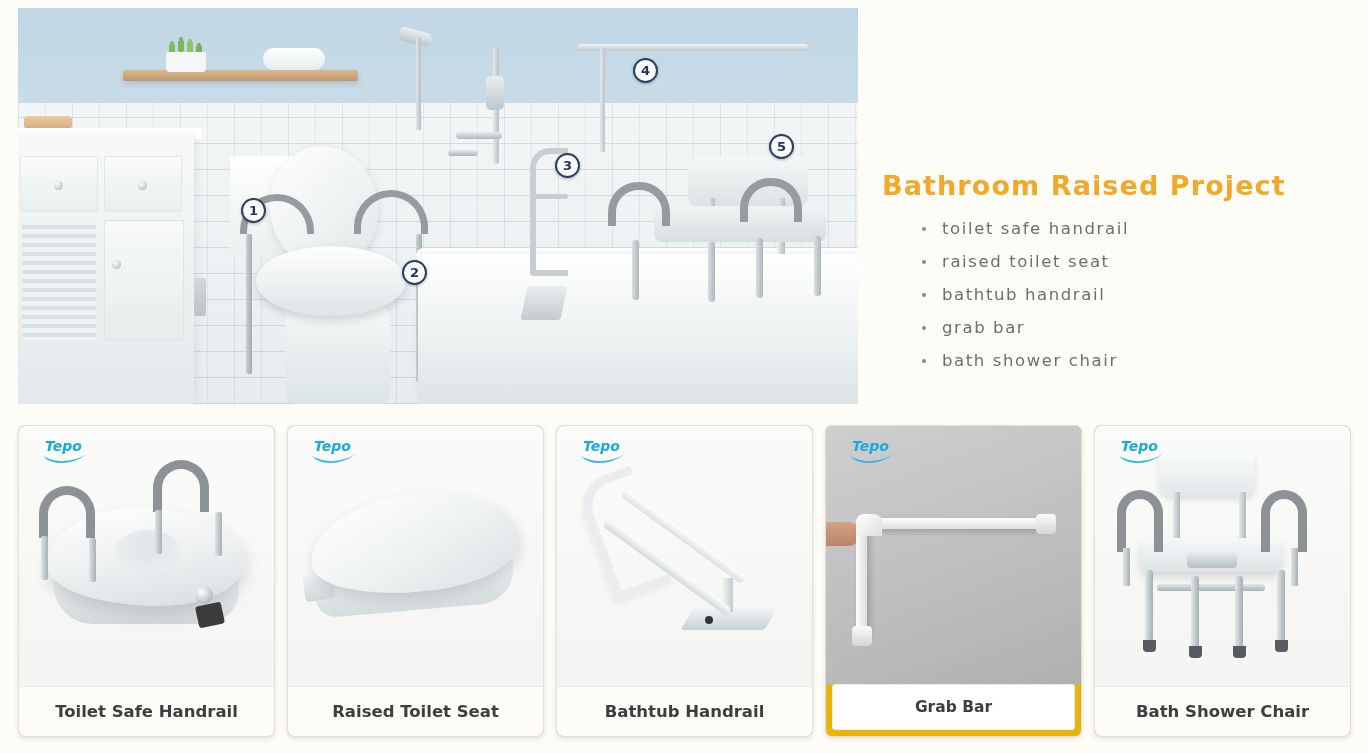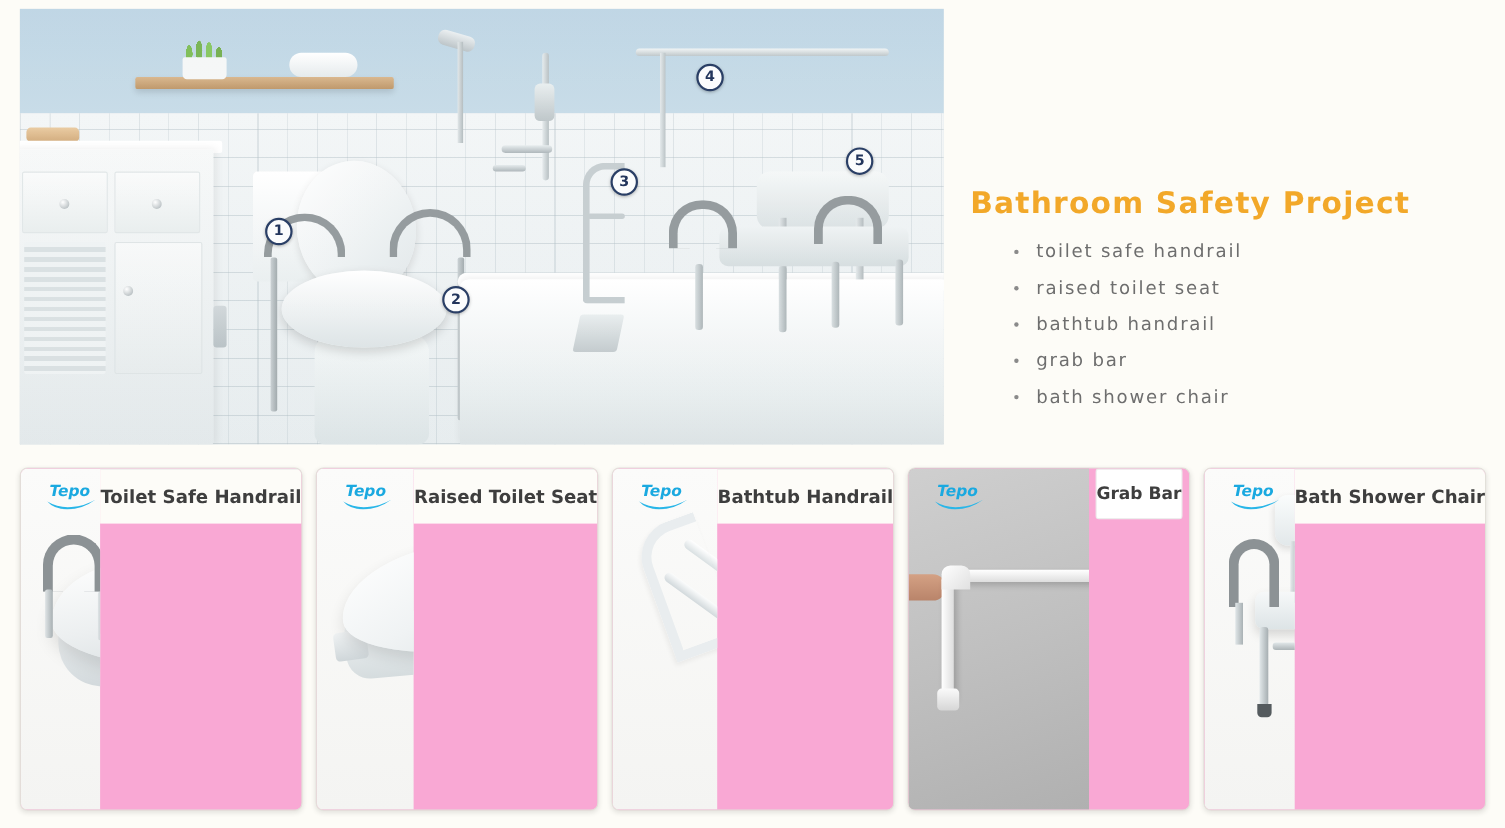--- a/index.html
+++ b/index.html
@@ -285,28 +285,28 @@
   
   .card-row {
     position: absolute;
     left: 18px; top: 425px;
     display: flex;
     gap: 12px;
   }
   .product-card {
     width: 257px;
     height: 312px;
-    background: #f9a8d4;
+    background: #eab308;
     border: 1px solid #e2e0d9;
     border-radius: 7px;
     box-shadow: 0 2px 5px rgba(0,0,0,.10);
     position: relative;
     overflow: hidden;
     display: flex;
-    flex-direction: row;
+    flex-direction: column;
   }
   .product-card.bleed .card-media { background: #b6b6b6; }
 
   .card-media {
     position: relative;
     flex: 1 1 auto;
     background: linear-gradient(180deg, #fbfbfa 0%, #f4f4f2 100%);
     overflow: hidden;
   }
 
@@ -579,21 +579,21 @@
     </div>
 
     <div class="badge" style="left:223px; top:190px;">1</div>
     <div class="badge" style="left:384px; top:252px;">2</div>
     <div class="badge" style="left:537px; top:145px;">3</div>
     <div class="badge" style="left:615px; top:50px;">4</div>
     <div class="badge" style="left:751px; top:126px;">5</div>
   </div>
 
   <div class="info-panel">
-    <div class="info-title">Bathroom Safety Project</div>
+    <div class="info-title">Bathroom Raised Project</div>
     <ul class="feature-list">
       <li class="feature-item">
         <span class="feature-dot"></span>
         <span>toilet safe handrail</span>
       </li>
       <li class="feature-item">
         <span class="feature-dot"></span>
         <span>raised toilet seat</span>
       </li>
       <li class="feature-item">

